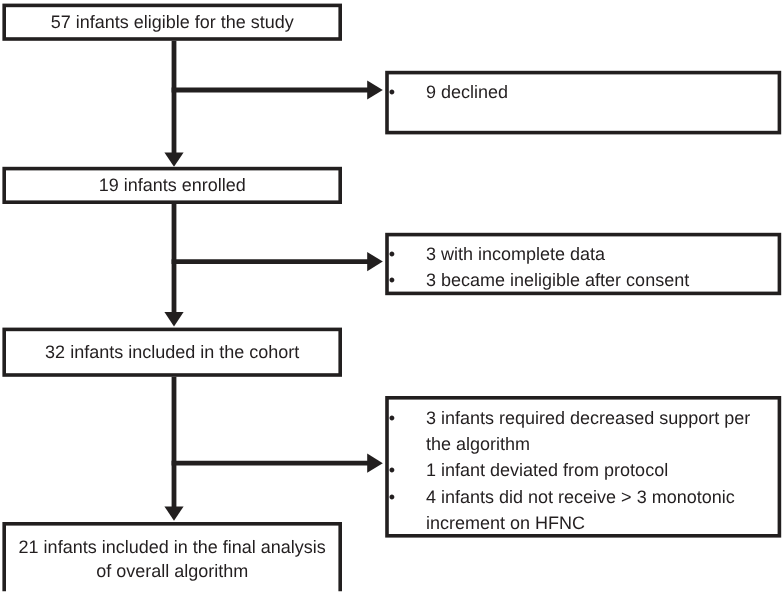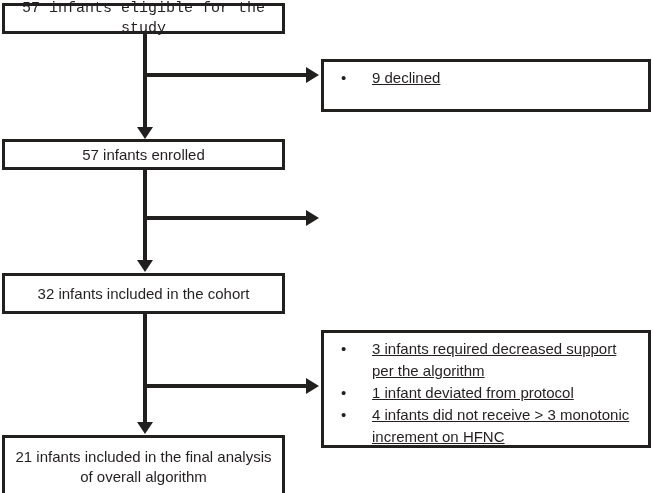--- a/index.html
+++ b/index.html
@@ -31,33 +31,32 @@
     background: #ffffff;
     display: flex;
     align-items: center;
     justify-content: center;
     text-align: center;
     font-size: 15px;
     line-height: 20px;
     color: #231f20;
   }
   .main-col { left: 2px; width: 283px; }
-  .node-1 { top: 3px;   height: 31px; font-family: Liberation Mono, monospace; }
+  .node-1 { top: 3px;   height: 31px; }
   .node-2 { top: 139px; height: 31px; }
   .node-3 { top: 273px; height: 41px; }
   .node-4 { top: 435px; height: 63px; padding: 2px 10px; }
   .side-col { left: 321px; width: 330px; display: block; text-align: left; }
   .side-1 { top: 59px;  height: 53px; }
   .side-2 { top: 194px; height: 52px; }
   .side-3 { top: 330px; height: 118px; }
   .bullets {
     list-style: none;
     margin: 0;
-    padding: 5px 14px 5px 17px;
-    text-decoration: underline;
+    padding: 5px 14px 5px 0;
   }
   .bullets li {
     position: relative;
     padding-left: 31px;
     font-size: 15px;
     line-height: 21px;
     color: #231f20;
   }
   .side-3 .bullets li { line-height: 22px; }
   .bullets li::before {
@@ -103,37 +102,43 @@
       <line x1="143" y1="386" x2="307" y2="386" stroke="#221f1f" stroke-width="4"></line>
       <polygon points="306,378 306,394 319,386" fill="#221f1f"></polygon>
     </g>
   </svg>
 
   <div class="node main-col node-1">
     <span>57 infants eligible for the study</span>
   </div>
 
   <div class="node main-col node-2">
-    <span>57 infants enrolled</span>
+    <span>19 infants enrolled</span>
   </div>
 
   <div class="node main-col node-3">
     <span>32 infants included in the cohort</span>
   </div>
 
   <div class="node main-col node-4">
     <span>21 infants included in the final analysis of overall algorithm</span>
   </div>
 
   <div class="node side-col side-1">
     <ul class="bullets">
       <li>9 declined</li>
     </ul>
   </div>
 
+  <div class="node side-col side-2">
+    <ul class="bullets">
+      <li>3 with incomplete data</li>
+      <li>3 became ineligible after consent</li>
+    </ul>
+  </div>
 
   <div class="node side-col side-3">
     <ul class="bullets">
       <li>3 infants required decreased support per the algorithm</li>
       <li>1 infant deviated from protocol</li>
       <li>4 infants did not receive &gt; 3 monotonic increment on HFNC</li>
     </ul>
   </div>
 
 </div>

